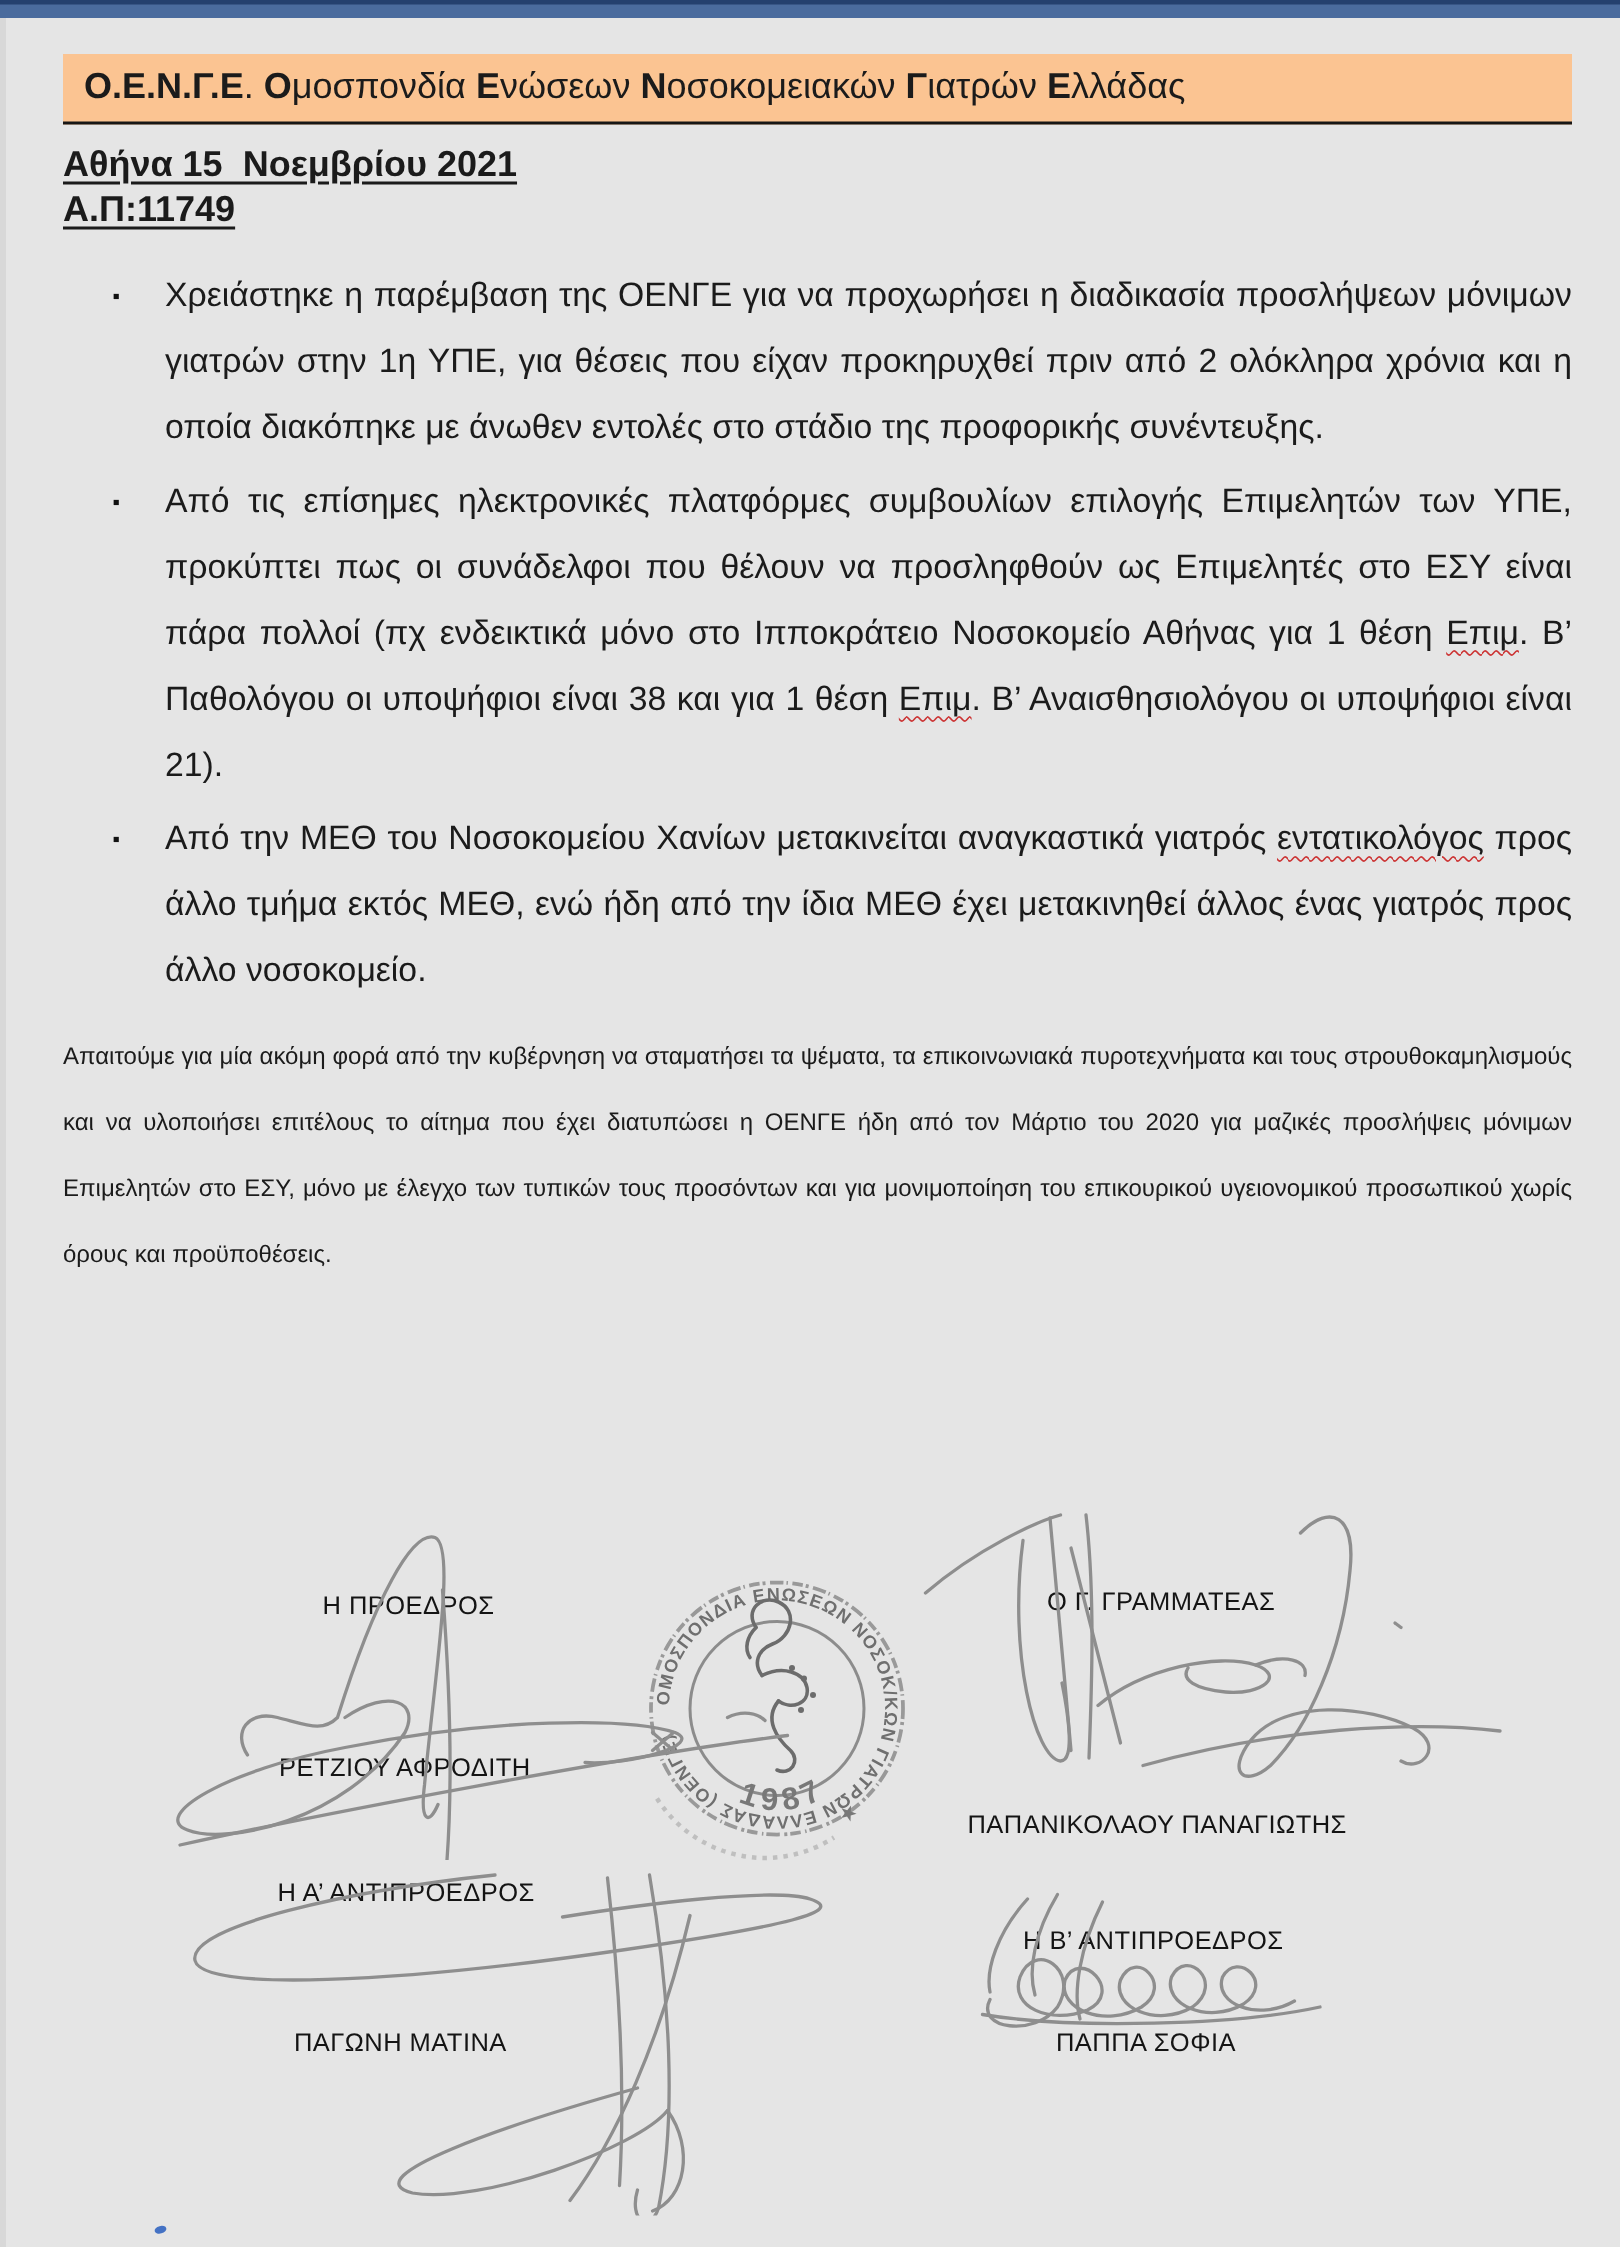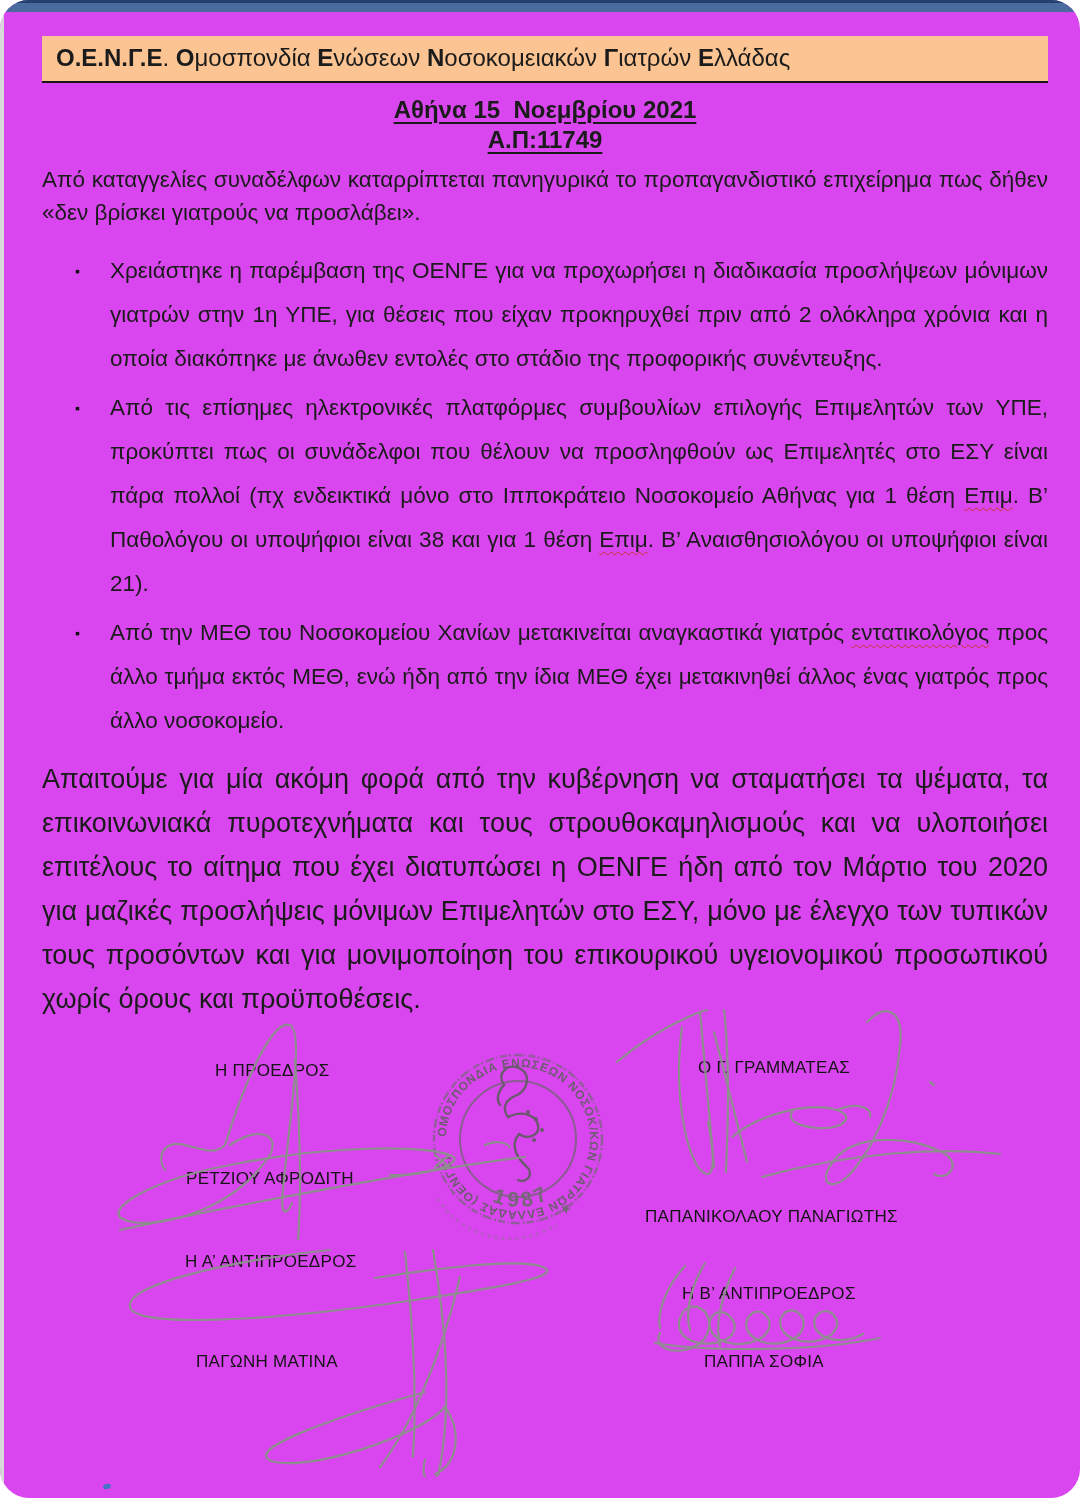--- a/index.html
+++ b/index.html
@@ -1,60 +1,59 @@
 <!DOCTYPE html>
 <html><head>
 <meta charset="utf-8">
 <style>
   html,body{margin:0;padding:0;background:#ffffff;}
   .page{
     position:relative;
     width:1080px;height:1498px;
-    background:#d946ef;
+    background:#e5e5e5;
     overflow:hidden;
     color:#1b1b1b;
     font-family:"Liberation Sans","DejaVu Sans",sans-serif;
-    border-radius:29px;
   }
   .top-bar{
     position:absolute;top:0;left:0;right:0;height:12px;
     background:#4a6b9d;border-top:3px solid #24406e;box-sizing:border-box;
   }
   .left-edge{
     position:absolute;top:12px;left:0;bottom:0;width:4px;background:#d8d8d8;
   }
   .content{
     position:absolute;left:42px;top:36px;width:1006px;
   }
   .header-box{
     background:#fbc492;
     border-bottom:2px solid #161616;
     padding:6px 14px 8px 14px;
     box-sizing:border-box;
   }
   .header-line{font-size:24px;line-height:31px;white-space:nowrap;}
   .header-line .b{font-weight:bold;}
-  .date-block{margin-top:12px;text-align:center;font-weight:bold;font-size:24px;}
+  .date-block{margin-top:12px;text-align:left;font-weight:bold;font-size:24px;}
   .date-block div{
     line-height:30px;
     text-decoration:underline;
     text-decoration-thickness:2px;
     text-underline-offset:4px;
   }
   .intro{
     margin:8px 0 0 0;
     font-size:22.5px;line-height:33px;text-align:justify;
   }
   .bullets{margin:20px 0 0 0;padding:0;list-style:none;}
   .bullets li{display:flex;margin:0 0 5px 0;padding-left:33px;}
   .bullet-marker{flex:none;width:35px;font-size:14px;line-height:44px;color:#111;}
   .bullet-text{flex:1;font-size:22.5px;line-height:44px;text-align:justify;}
   .closing{
     margin:14px 0 0 0;
-    font-size:27px;line-height:44px;text-align:justify;
+    font-size:16px;line-height:44px;text-align:justify;
   }
   .wavy{
     text-decoration:underline;
     text-decoration-style:wavy;
     text-decoration-color:#c33;
     text-decoration-thickness:1px;
     text-underline-offset:4px;
   }
   .sig-section{position:absolute;left:0;top:975px;width:1080px;height:523px;}
   .sig-heading{
@@ -84,21 +83,20 @@
 
     <div class="header-box">
       <div class="header-line"><span class="b">Ο.Ε.Ν.Γ.Ε</span><span>. </span><span class="b">Ο</span><span>μοσπονδία </span><span class="b">Ε</span><span>νώσεων </span><span class="b">Ν</span><span>οσοκομειακών </span><span class="b">Γ</span><span>ιατρών </span><span class="b">Ε</span><span>λλάδας</span></div>
     </div>
 
     <div class="date-block">
       <div style="white-space:pre;">Αθήνα 15  Νοεμβρίου 2021</div>
       <div>Α.Π:11749</div>
     </div>
 
-    <p class="intro">Από καταγγελίες συναδέλφων καταρρίπτεται πανηγυρικά το προπαγανδιστικό επιχείρημα πως δήθεν «δεν βρίσκει γιατρούς να προσλάβει».</p>
 
     <ul class="bullets">
       <li>
         <span class="bullet-marker">▪</span>
         <span class="bullet-text"><span>Χρειάστηκε η παρέμβαση της ΟΕΝΓΕ για να προχωρήσει η διαδικασία προσλήψεων μόνιμων γιατρών στην 1η ΥΠΕ, για θέσεις που είχαν προκηρυχθεί πριν από 2 ολόκληρα χρόνια και η οποία διακόπηκε με άνωθεν εντολές στο στάδιο της προφορικής συνέντευξης.</span></span>
       </li>
       <li>
         <span class="bullet-marker">▪</span>
         <span class="bullet-text"><span>Από τις επίσημες ηλεκτρονικές πλατφόρμες συμβουλίων επιλογής Επιμελητών των ΥΠΕ, προκύπτει πως οι συνάδελφοι που θέλουν να προσληφθούν ως Επιμελητές στο ΕΣΥ είναι πάρα πολλοί (πχ ενδεικτικά μόνο στο Ιπποκράτειο Νοσοκομείο Αθήνας για 1 θέση </span><span class="wavy">Επιμ</span><span>. Β’ Παθολόγου οι υποψήφιοι είναι 38 και για 1 θέση </span><span class="wavy">Επιμ</span><span>. Β’ Αναισθησιολόγου οι υποψήφιοι είναι 21).</span></span>
       </li>

